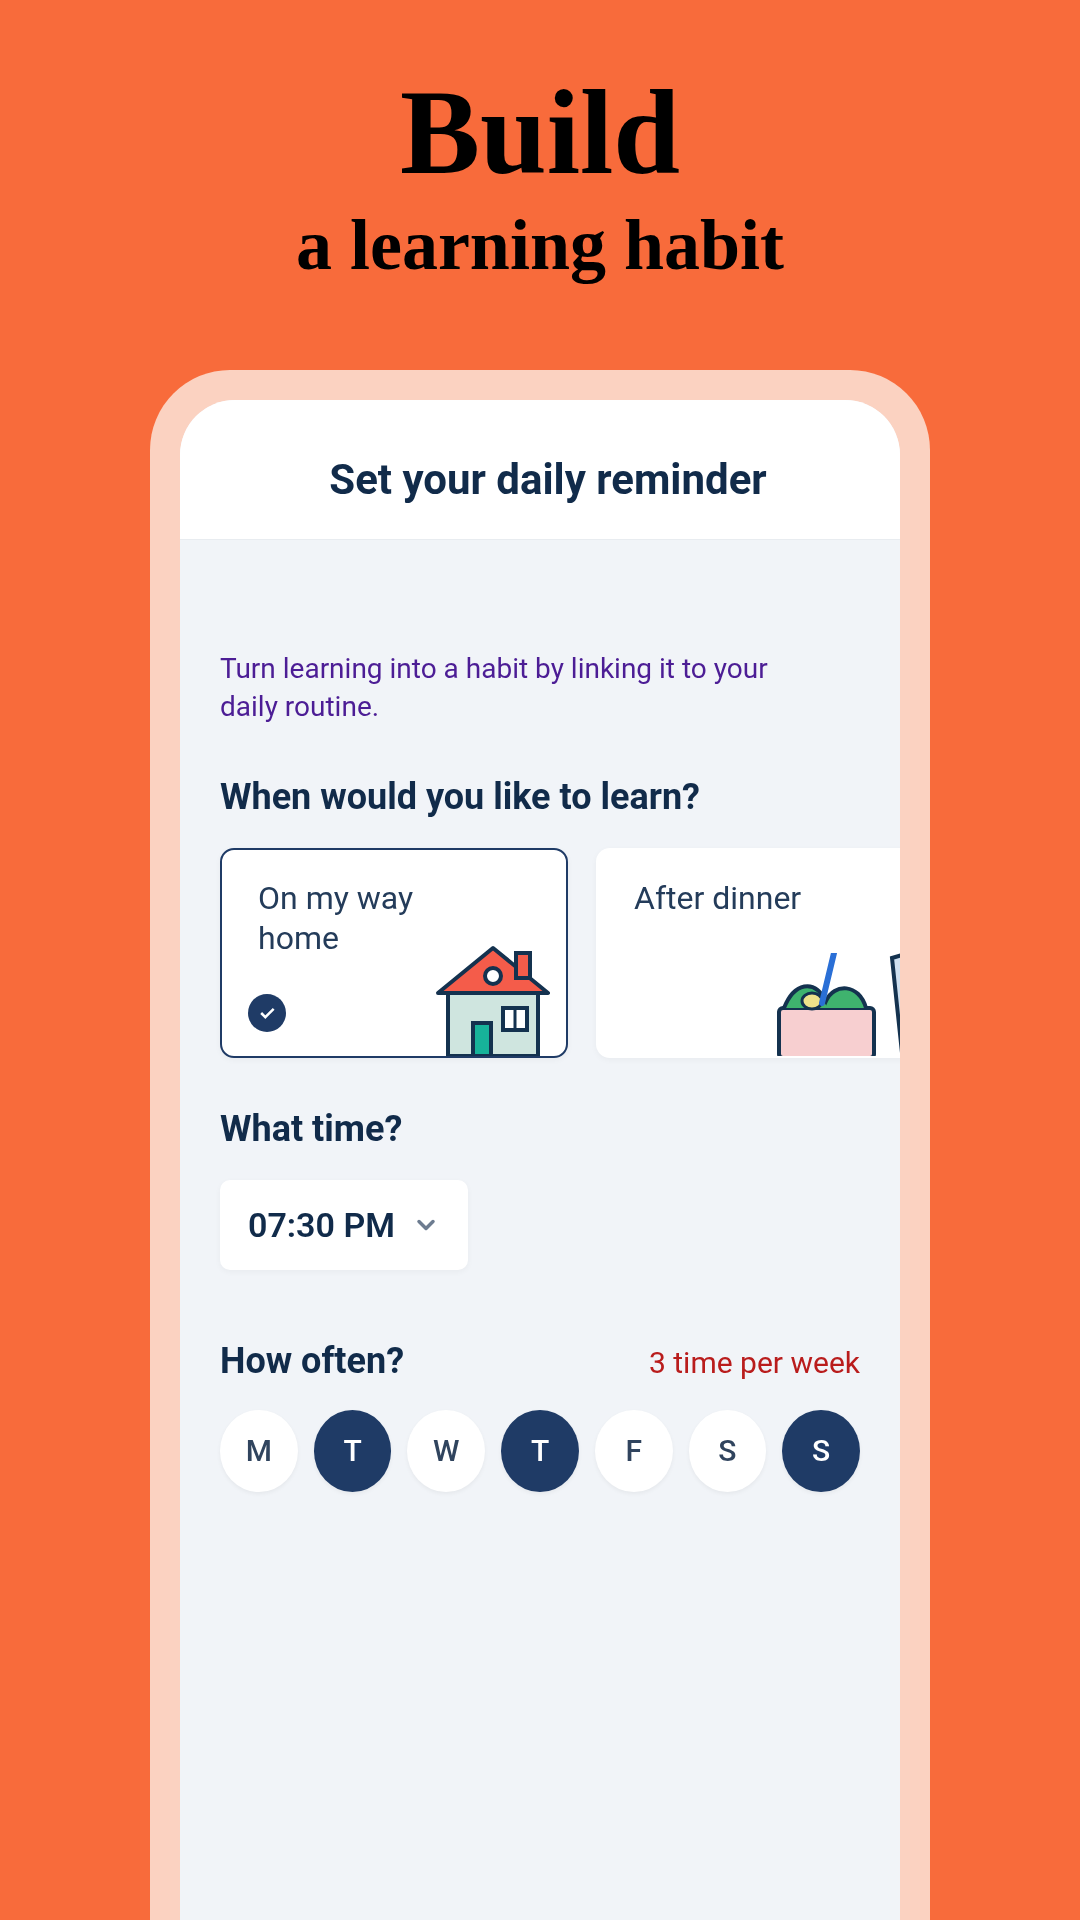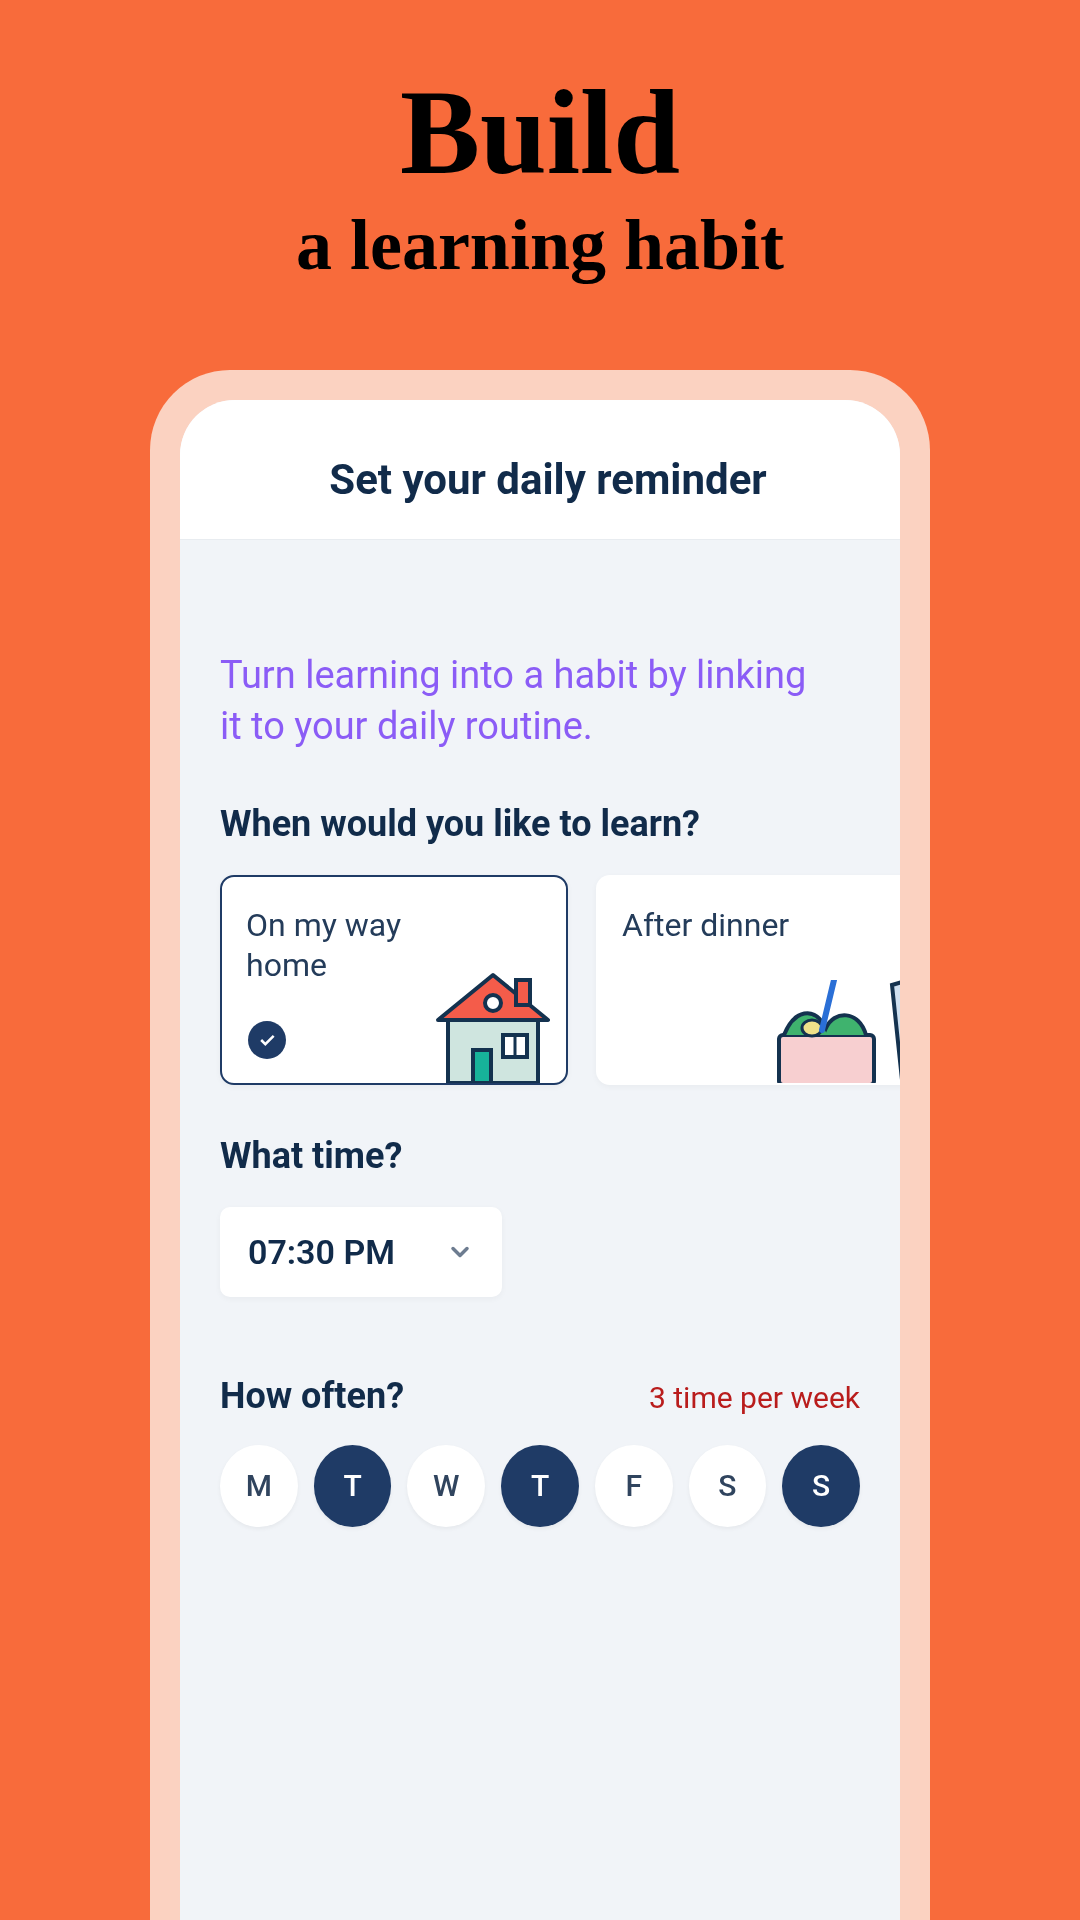--- a/index.html
+++ b/index.html
@@ -55,22 +55,22 @@
   }
   .screen-title {
     font-size: 42px;
     font-weight: 700;
     color: #112b4a;
   }
   .screen-body {
     padding: 110px 40px 0 40px;
   }
   .intro {
-    font-size: 38px;
-    color: #8b5cf6;
+    font-size: 28px;
+    color: #4c1d95;
     line-height: 1.35;
     font-weight: 400;
     max-width: 600px;
   }
   .section-q {
     font-size: 36px;
     font-weight: 700;
     color: #112b4a;
     margin-top: 50px;
   }
@@ -79,21 +79,21 @@
     gap: 28px;
     margin-top: 30px;
     width: 760px; 
   }
   .card {
     background: #ffffff;
     border-radius: 14px;
     width: 348px;
     height: 210px;
     position: relative;
-    padding: 28px 28px 20px 24px;
+    padding: 28px 28px 20px 36px;
     border: 2px solid transparent;
     overflow: hidden;
     flex-shrink: 0;
     box-shadow: 0 2px 6px rgba(0,0,0,0.04);
   }
   .card.selected {
     border: 2px solid #1f3b66;
   }
   .card-title {
     font-size: 32px;
@@ -122,21 +122,21 @@
   }
   
   .house { width: 150px; height: 120px; }
   
   .dinner { width: 180px; height: 105px; }
 
   .time-select {
     margin-top: 30px;
     background: #ffffff;
     border-radius: 10px;
-    width: 282px;
+    width: 248px;
     height: 90px;
     display: flex;
     align-items: center;
     padding: 0 28px;
     justify-content: space-between;
     box-shadow: 0 2px 6px rgba(0,0,0,0.04);
   }
   .time-value {
     font-size: 34px;
     font-weight: 600;
@@ -236,21 +236,21 @@
       <div class="section-q">What time?</div>
 
       <div class="time-select">
         <span class="time-value">07:30 PM</span>
         <svg class="chev" viewBox="0 0 24 24">
             <path d="M6 9l6 6 6-6"></path>
           </svg>
       </div>
 
       <div class="often-row">
-        <div class="section-q" style="margin-top:8px">How often?</div>
+        <div class="section-q" style="margin-top:0">How often?</div>
         <div class="freq-text">3 time per week</div>
       </div>
 
       <div class="days-row">
         <div class="day">M</div>
         <div class="day on">T</div>
         <div class="day">W</div>
         <div class="day on">T</div>
         <div class="day">F</div>
         <div class="day">S</div>

